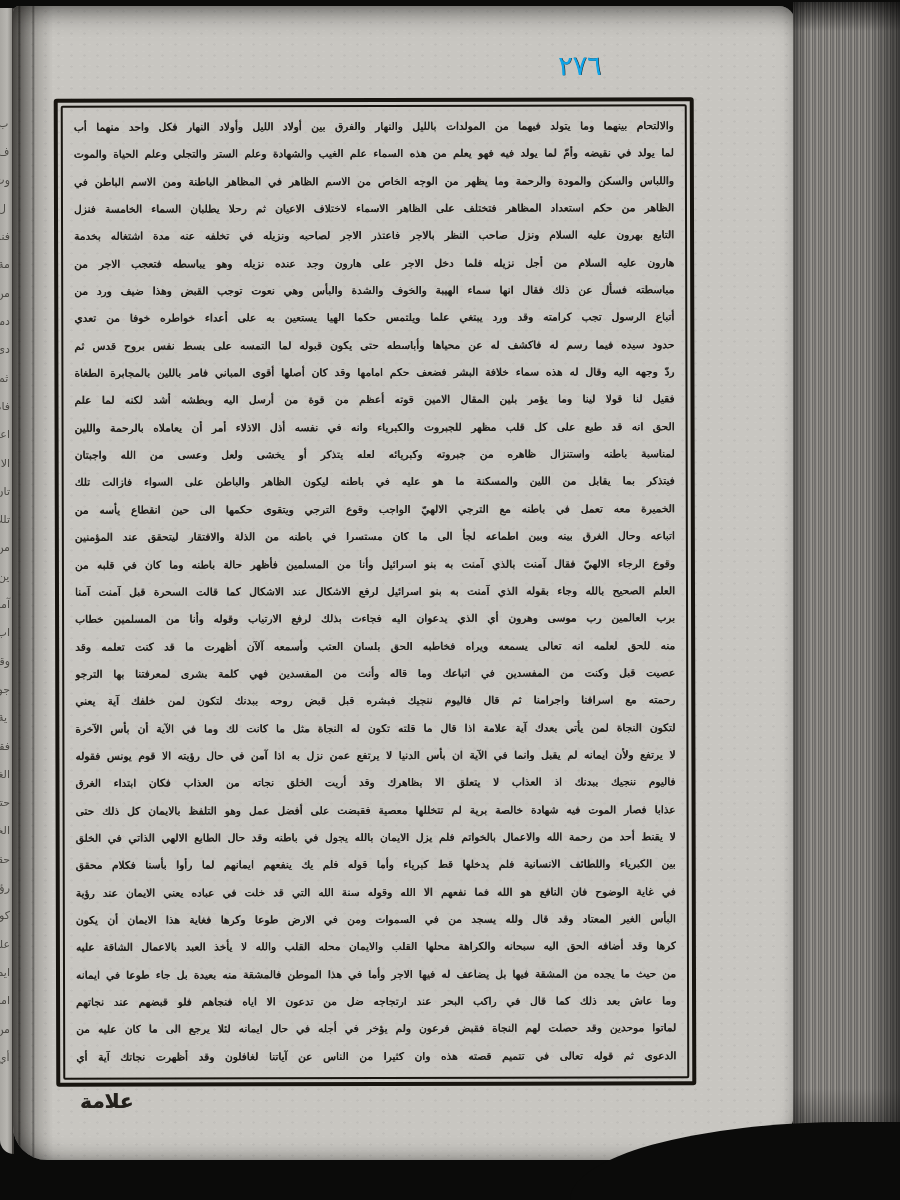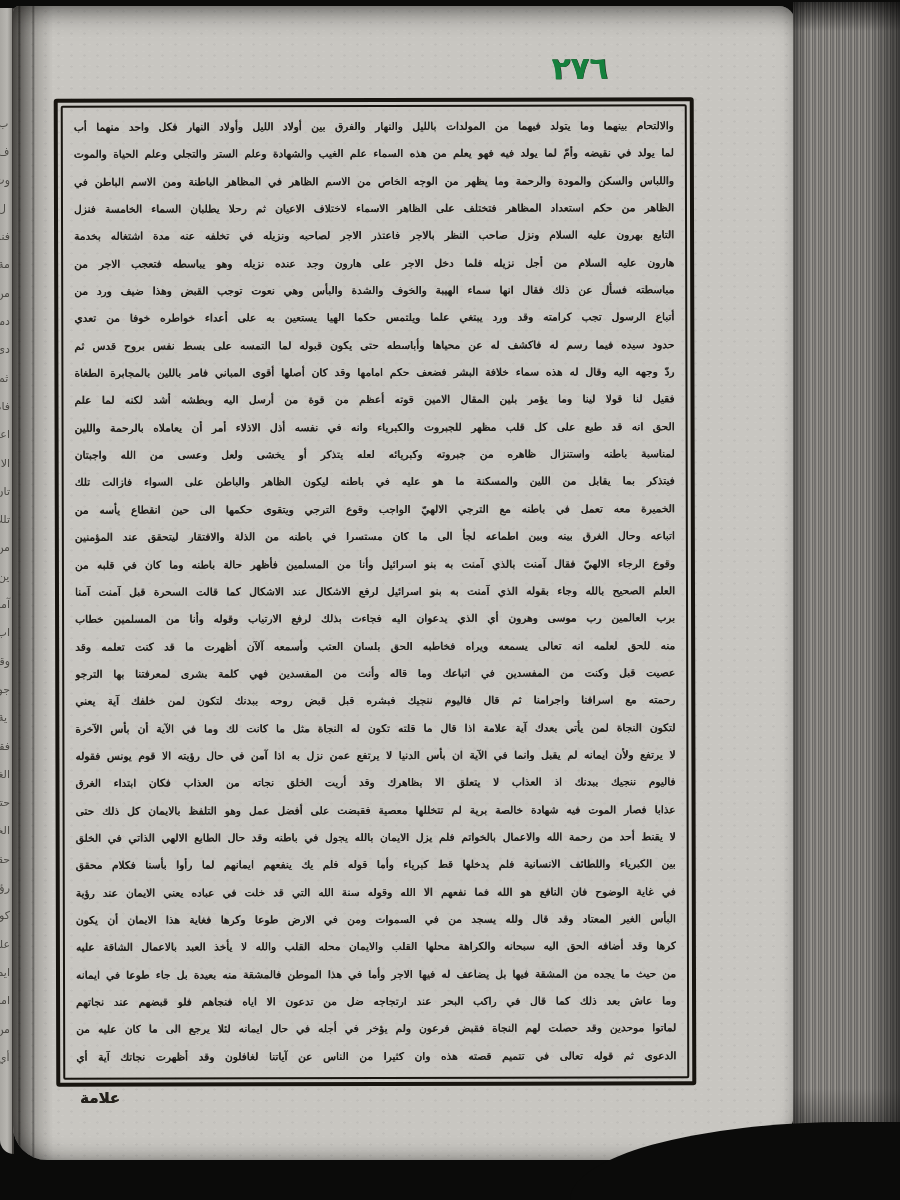--- a/index.html
+++ b/index.html
@@ -61,21 +61,21 @@
       repeating-linear-gradient(90deg,#9a9792 0 1px,#6c6a66 1px 2px,#8b8883 2px 3px,#747270 3px 5px,#908d88 5px 6px);
   }
   .corner-black{
     position:absolute;right:0;bottom:0;width:330px;height:78px;
     background:#0b0b0a;border-top-left-radius:280px 78px;
   }
 
   
   .page-number{
     position:absolute;left:548px;top:50px;width:64px;
-    text-align:center;font-size:31px;font-weight:bold;color:#15803d;
+    text-align:center;font-size:27px;font-weight:normal;color:#0ea5e9;
     text-shadow:.4px 0 0 #171411;transform:rotate(-.6deg);
   }
 
   
   .frame{
     position:absolute;left:55px;top:98px;width:640px;height:988px;
     box-sizing:border-box;border:4px solid #17140f;border-radius:3px;
     transform:rotate(-.15deg);
   }
   .frame-inner{
@@ -90,21 +90,21 @@
     height:27.35px;line-height:27.35px;overflow:hidden;
     font-size:10.6px;color:#211e19;
     text-align:justify;text-align-last:justify;-moz-text-align-last:justify;
     text-shadow:.35px 0 0 #211e19,-.3px 0 0 rgba(33,30,25,.55);
     white-space:nowrap;
   }
 
   
   .catchword{
     position:absolute;left:80px;top:1089px;
-    font-size:15px;font-weight:bold;color:#24211c;direction:rtl;
+    font-size:20px;font-weight:bold;color:#24211c;direction:rtl;
     text-shadow:.3px 0 0 #24211c;
   }
 </style>
 </head>
 <body>
 
 <div class="scan">
 
   <div class="facing-strip">
       <span>ب</span>

